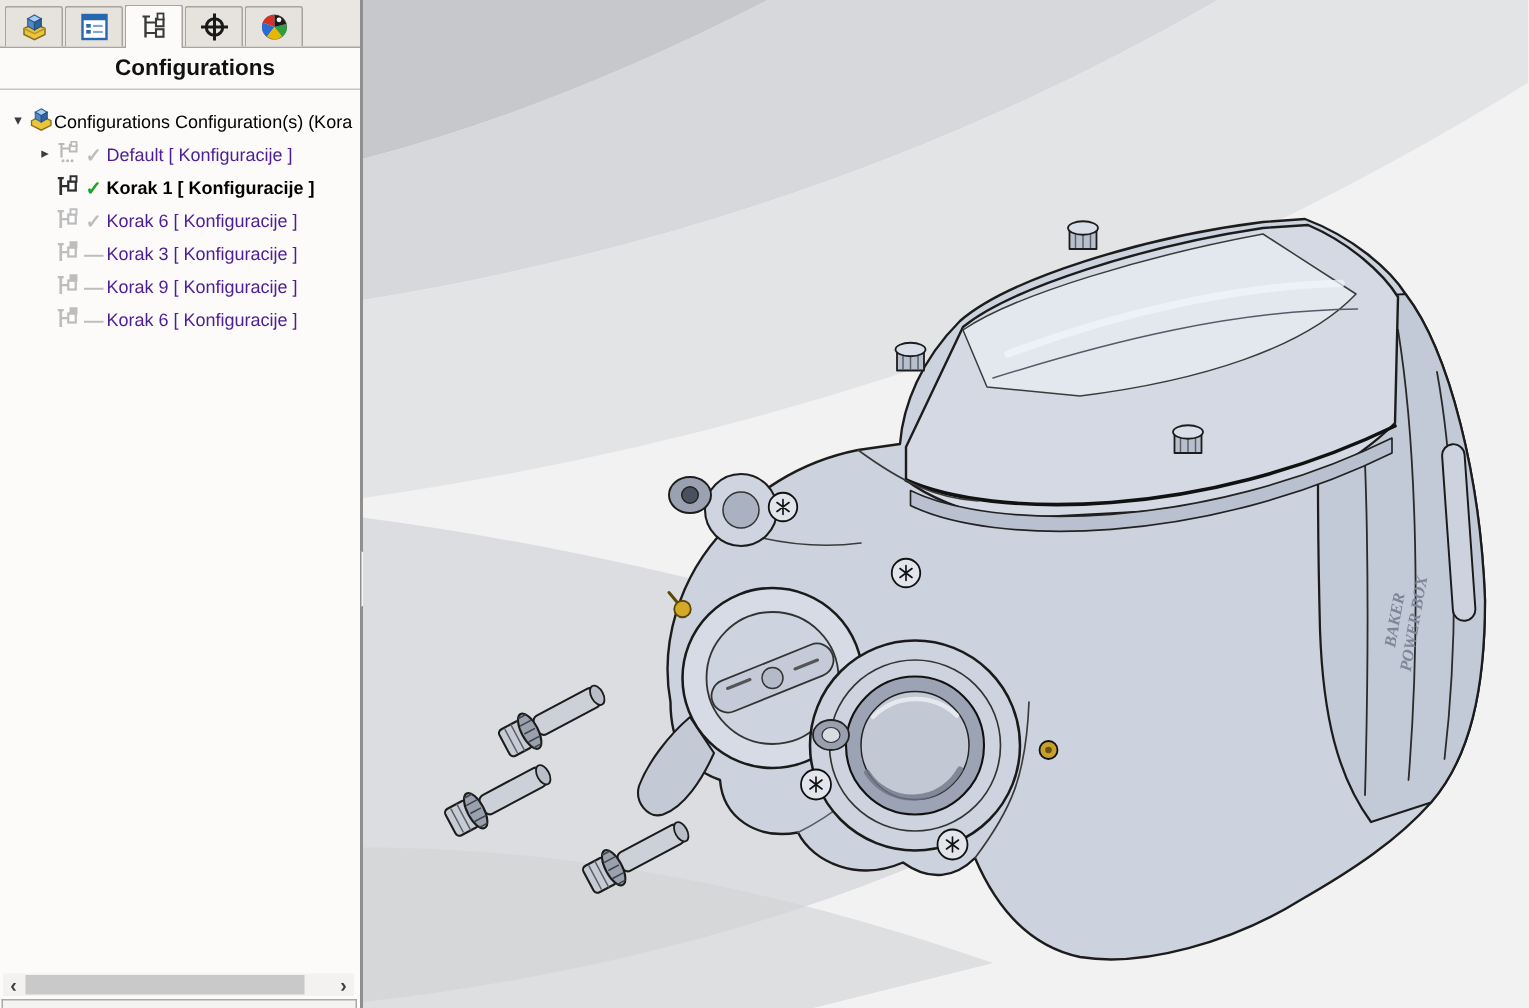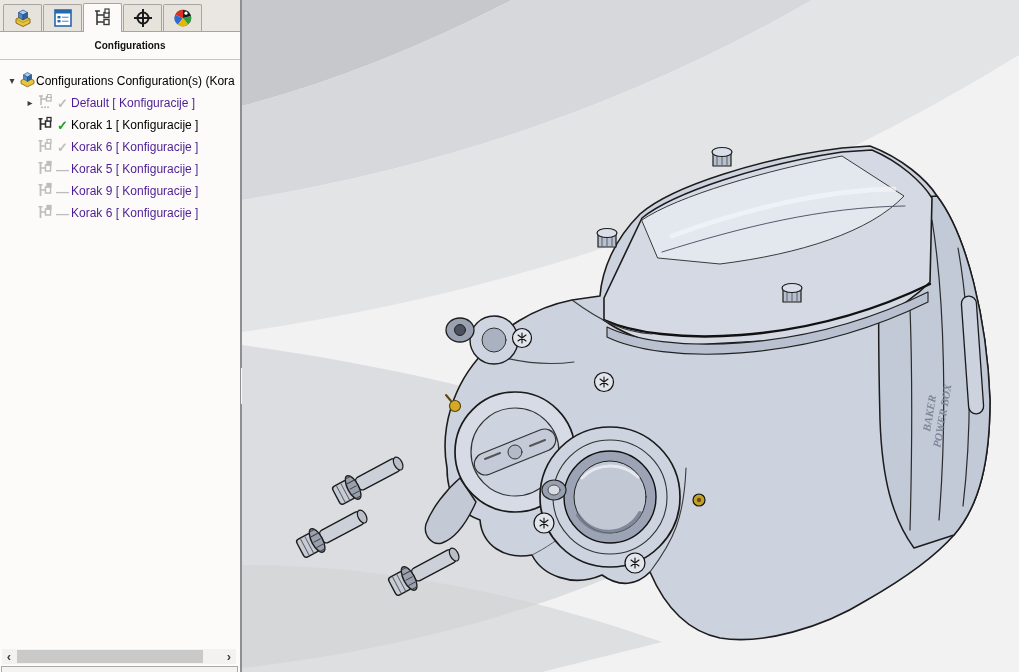--- a/index.html
+++ b/index.html
@@ -9,34 +9,34 @@
 
   
   .left-panel { position:absolute; left:0; top:0; width:240px; height:672px;
     background:#fcfbfa; overflow:hidden; }
   .tabbar { display:flex; align-items:flex-end; background:#eae6e1;
     height:32px; padding-left:3px; border-bottom:1px solid #a8a49f; }
   .tab { width:39px; height:27px; display:flex; align-items:center; justify-content:center;
     border:1px solid #a8a49f; border-bottom:none; border-radius:2px 2px 0 0;
     background:#e6e2dc; margin-right:1px; cursor:default; }
   .tab.active { background:#fcfbfa; height:29px; margin-bottom:-1px; z-index:2; }
-  .panel-header { height:28px; line-height:28px; text-align:center; font-size:10px;
+  .panel-header { height:28px; line-height:28px; text-align:center; font-size:15px;
     font-weight:bold; color:#111; background:#fcfbfa; border-bottom:1px solid #c9c6c2;padding-left:20px; }
   .tree { padding-top:10px; font-size:12px; white-space:nowrap; }
   .trow { display:flex; align-items:center; height:22px; }
   .trow .spacer { display:inline-block; width:12px; text-align:center; flex:0 0 12px; }
   .arrow { color:#3c3c3c; font-size:10px; line-height:22px; }
   .ticon { display:inline-block; width:18px; flex:0 0 18px; text-align:center; }
   .state { display:inline-block; width:17px; flex:0 0 17px; text-align:center;
     font-weight:bold; font-size:13px; }
   .state.green { color:#1ca120; }
   .state.gray  { color:#bdbdbd; }
   .lbl { color:#4c1d95; overflow:hidden; }
   .lbl.dark { color:#000; }
-  .lbl.bold { color:#000; font-weight:normal; }
+  .lbl.bold { color:#000; font-weight:bold; }
   .root-row { padding-left:6px; }
   .child-row { padding-left:24px; }
 
   
   .h-scroll { position:absolute; left:2px; bottom:8px; width:234px; height:15px;
     background:#f4f2f0; display:flex; align-items:center; }
   .h-scroll .sarrow { width:14px; flex:0 0 14px; text-align:center; color:#3f3f46;
     font-size:13px; font-weight:bold; line-height:15px; }
   .h-thumb { position:absolute; left:15px; top:1px; width:186px; height:13px; background:#c9c9c9; }
   .bottom-strip { position:absolute; left:1px; bottom:0; width:237px; height:6px;
@@ -175,21 +175,21 @@
         <span class="spacer"></span>
         <span class="ticon">
           <svg width="16" height="16" viewBox="0 0 16 16">
             <path d="M3.5,2 L3.5,14" stroke="#bdbdbd" stroke-width="1.8" fill="none"></path>
             <path d="M1.5,2.8 L5.5,2.8 M3.5,8 L9,8" stroke="#bdbdbd" stroke-width="1.5" fill="none"></path>
             <rect x="8.5" y="5" width="5" height="6" fill="#fff" stroke="#bdbdbd" stroke-width="1.5"></rect>
             <rect x="10" y="1.5" width="4" height="3.5" fill="#bdbdbd" stroke="#bdbdbd" stroke-width="1.3"></rect>
           </svg>
         </span>
         <span class="state gray">—</span>
-        <span class="lbl">Korak 5 [ Konfiguracije ]</span>
+        <span class="lbl">Korak 3 [ Konfiguracije ]</span>
       </div>
 
       <div class="trow child-row">
         <span class="spacer"></span>
         <span class="ticon">
           <svg width="16" height="16" viewBox="0 0 16 16">
             <path d="M3.5,2 L3.5,14" stroke="#bdbdbd" stroke-width="1.8" fill="none"></path>
             <path d="M1.5,2.8 L5.5,2.8 M3.5,8 L9,8" stroke="#bdbdbd" stroke-width="1.5" fill="none"></path>
             <rect x="8.5" y="5" width="5" height="6" fill="#fff" stroke="#bdbdbd" stroke-width="1.5"></rect>
             <rect x="10" y="1.5" width="4" height="3.5" fill="#bdbdbd" stroke="#bdbdbd" stroke-width="1.3"></rect>

